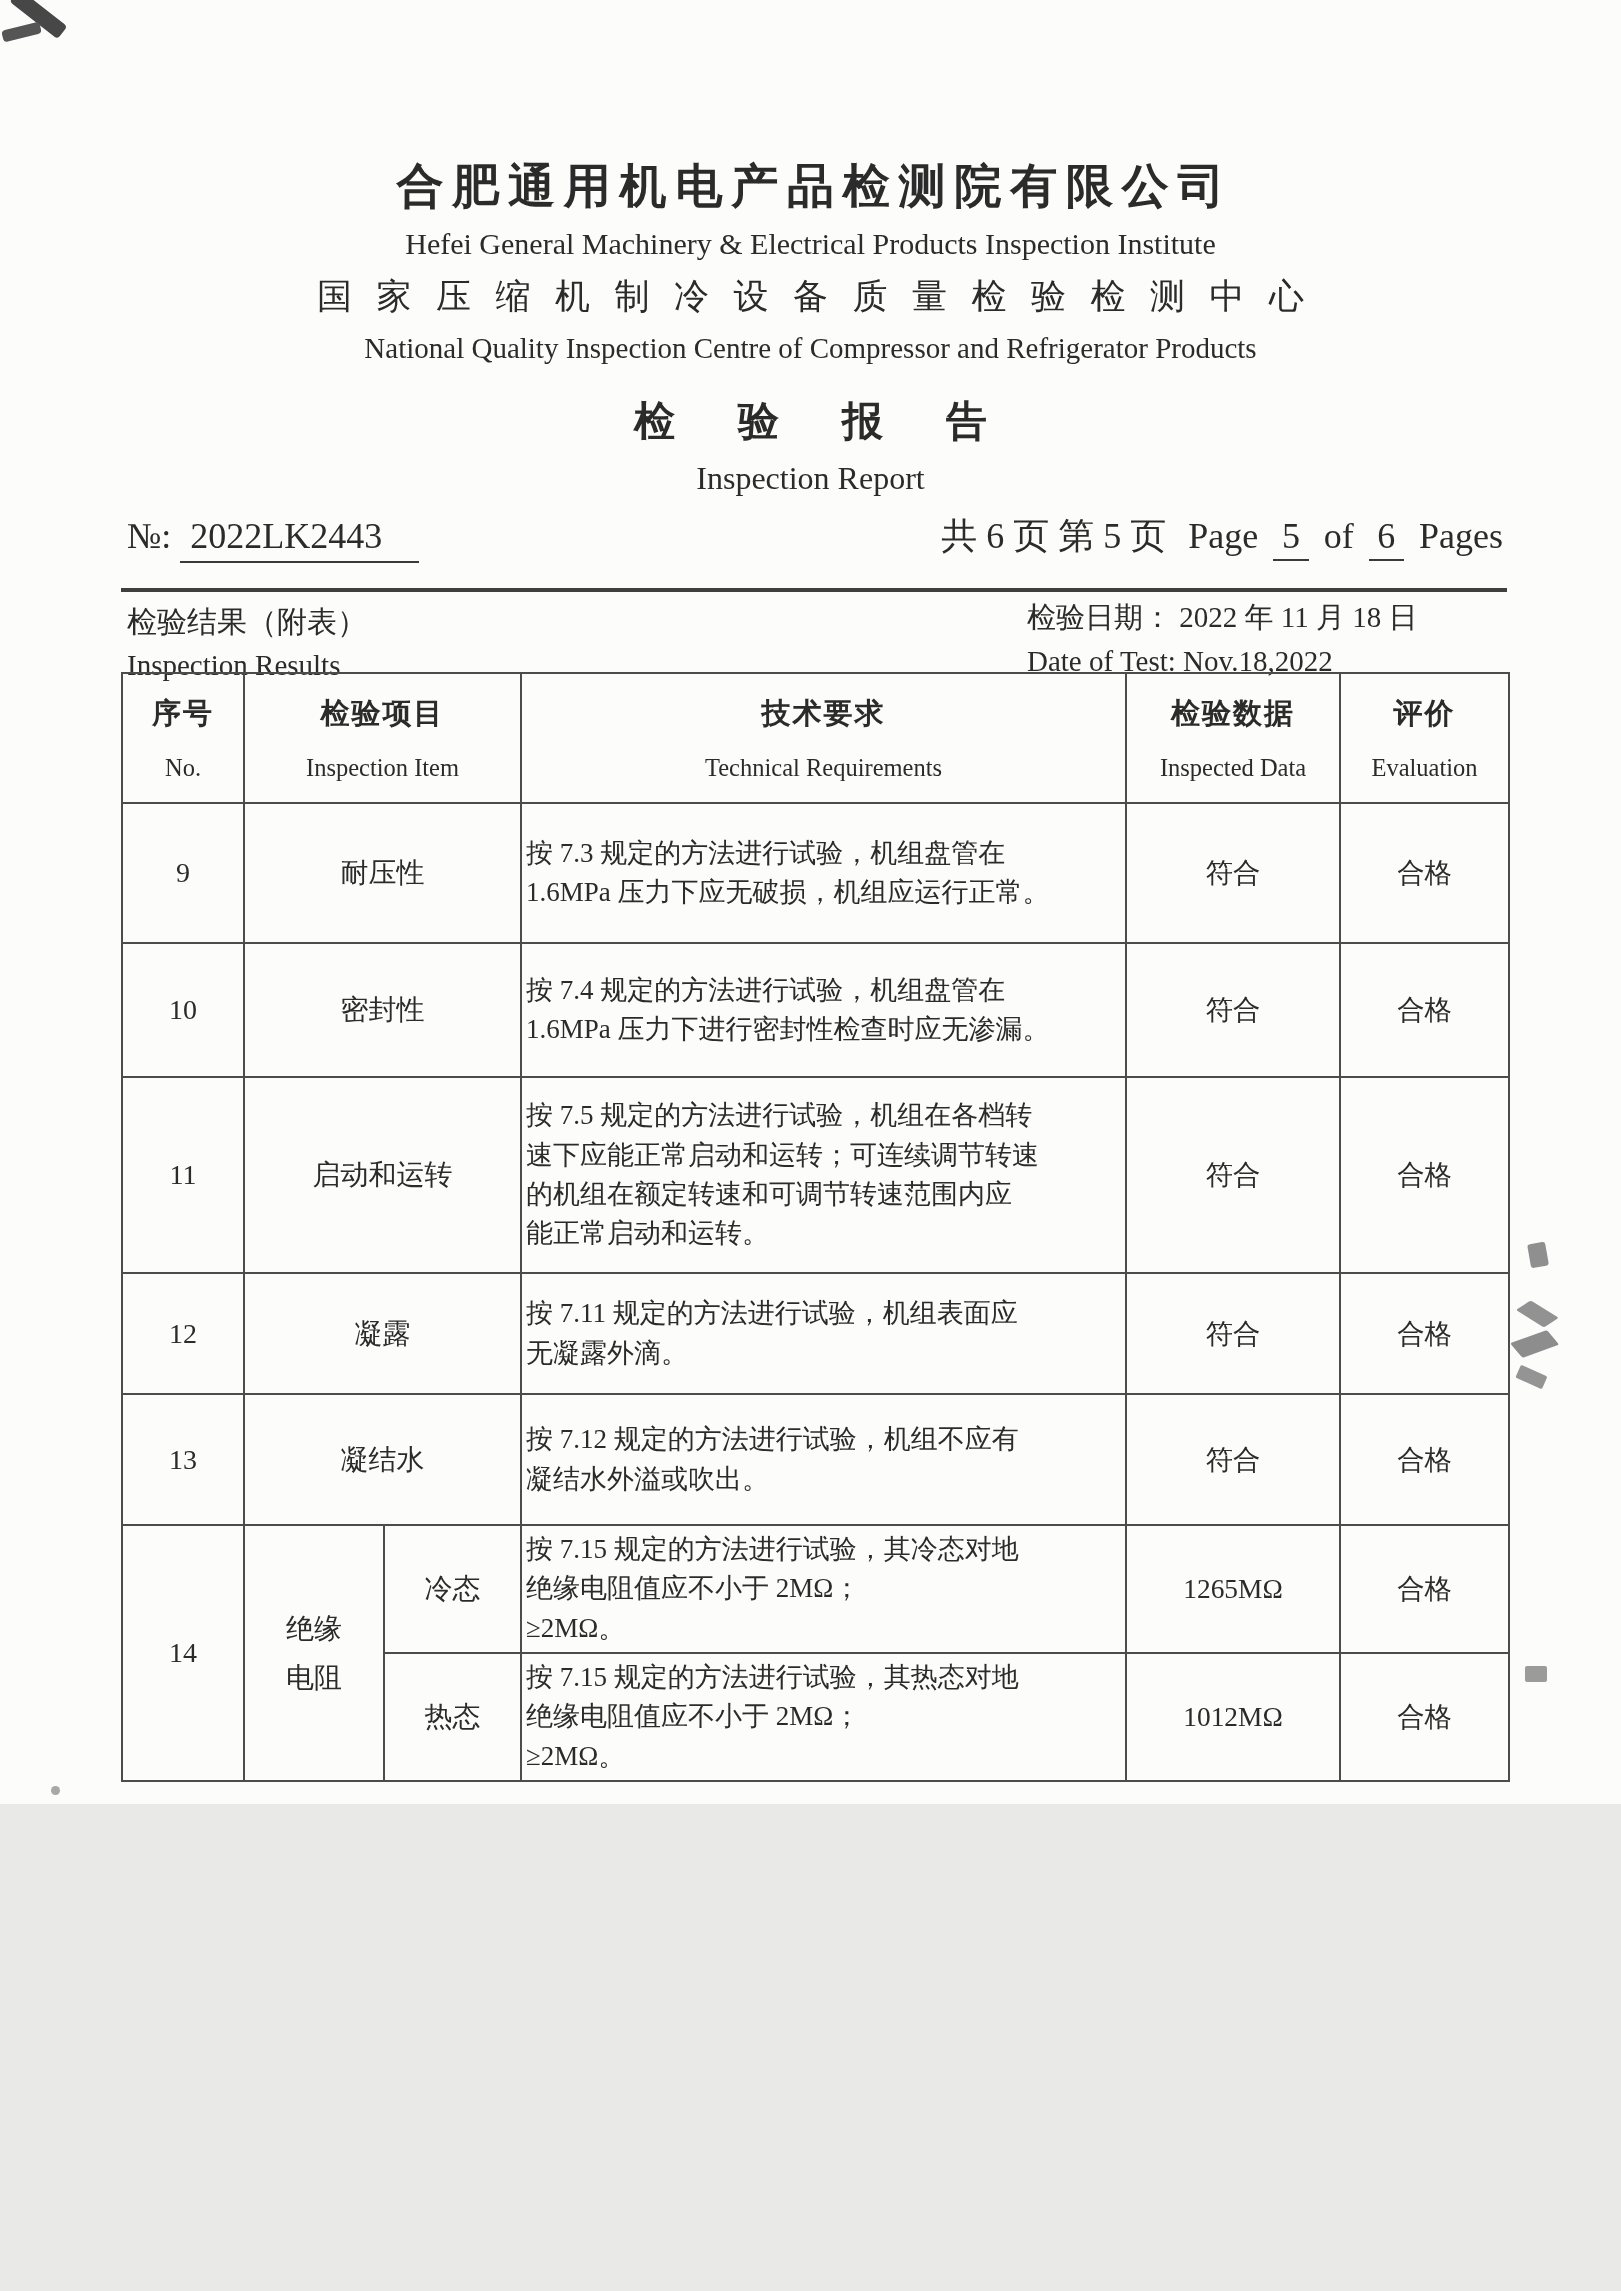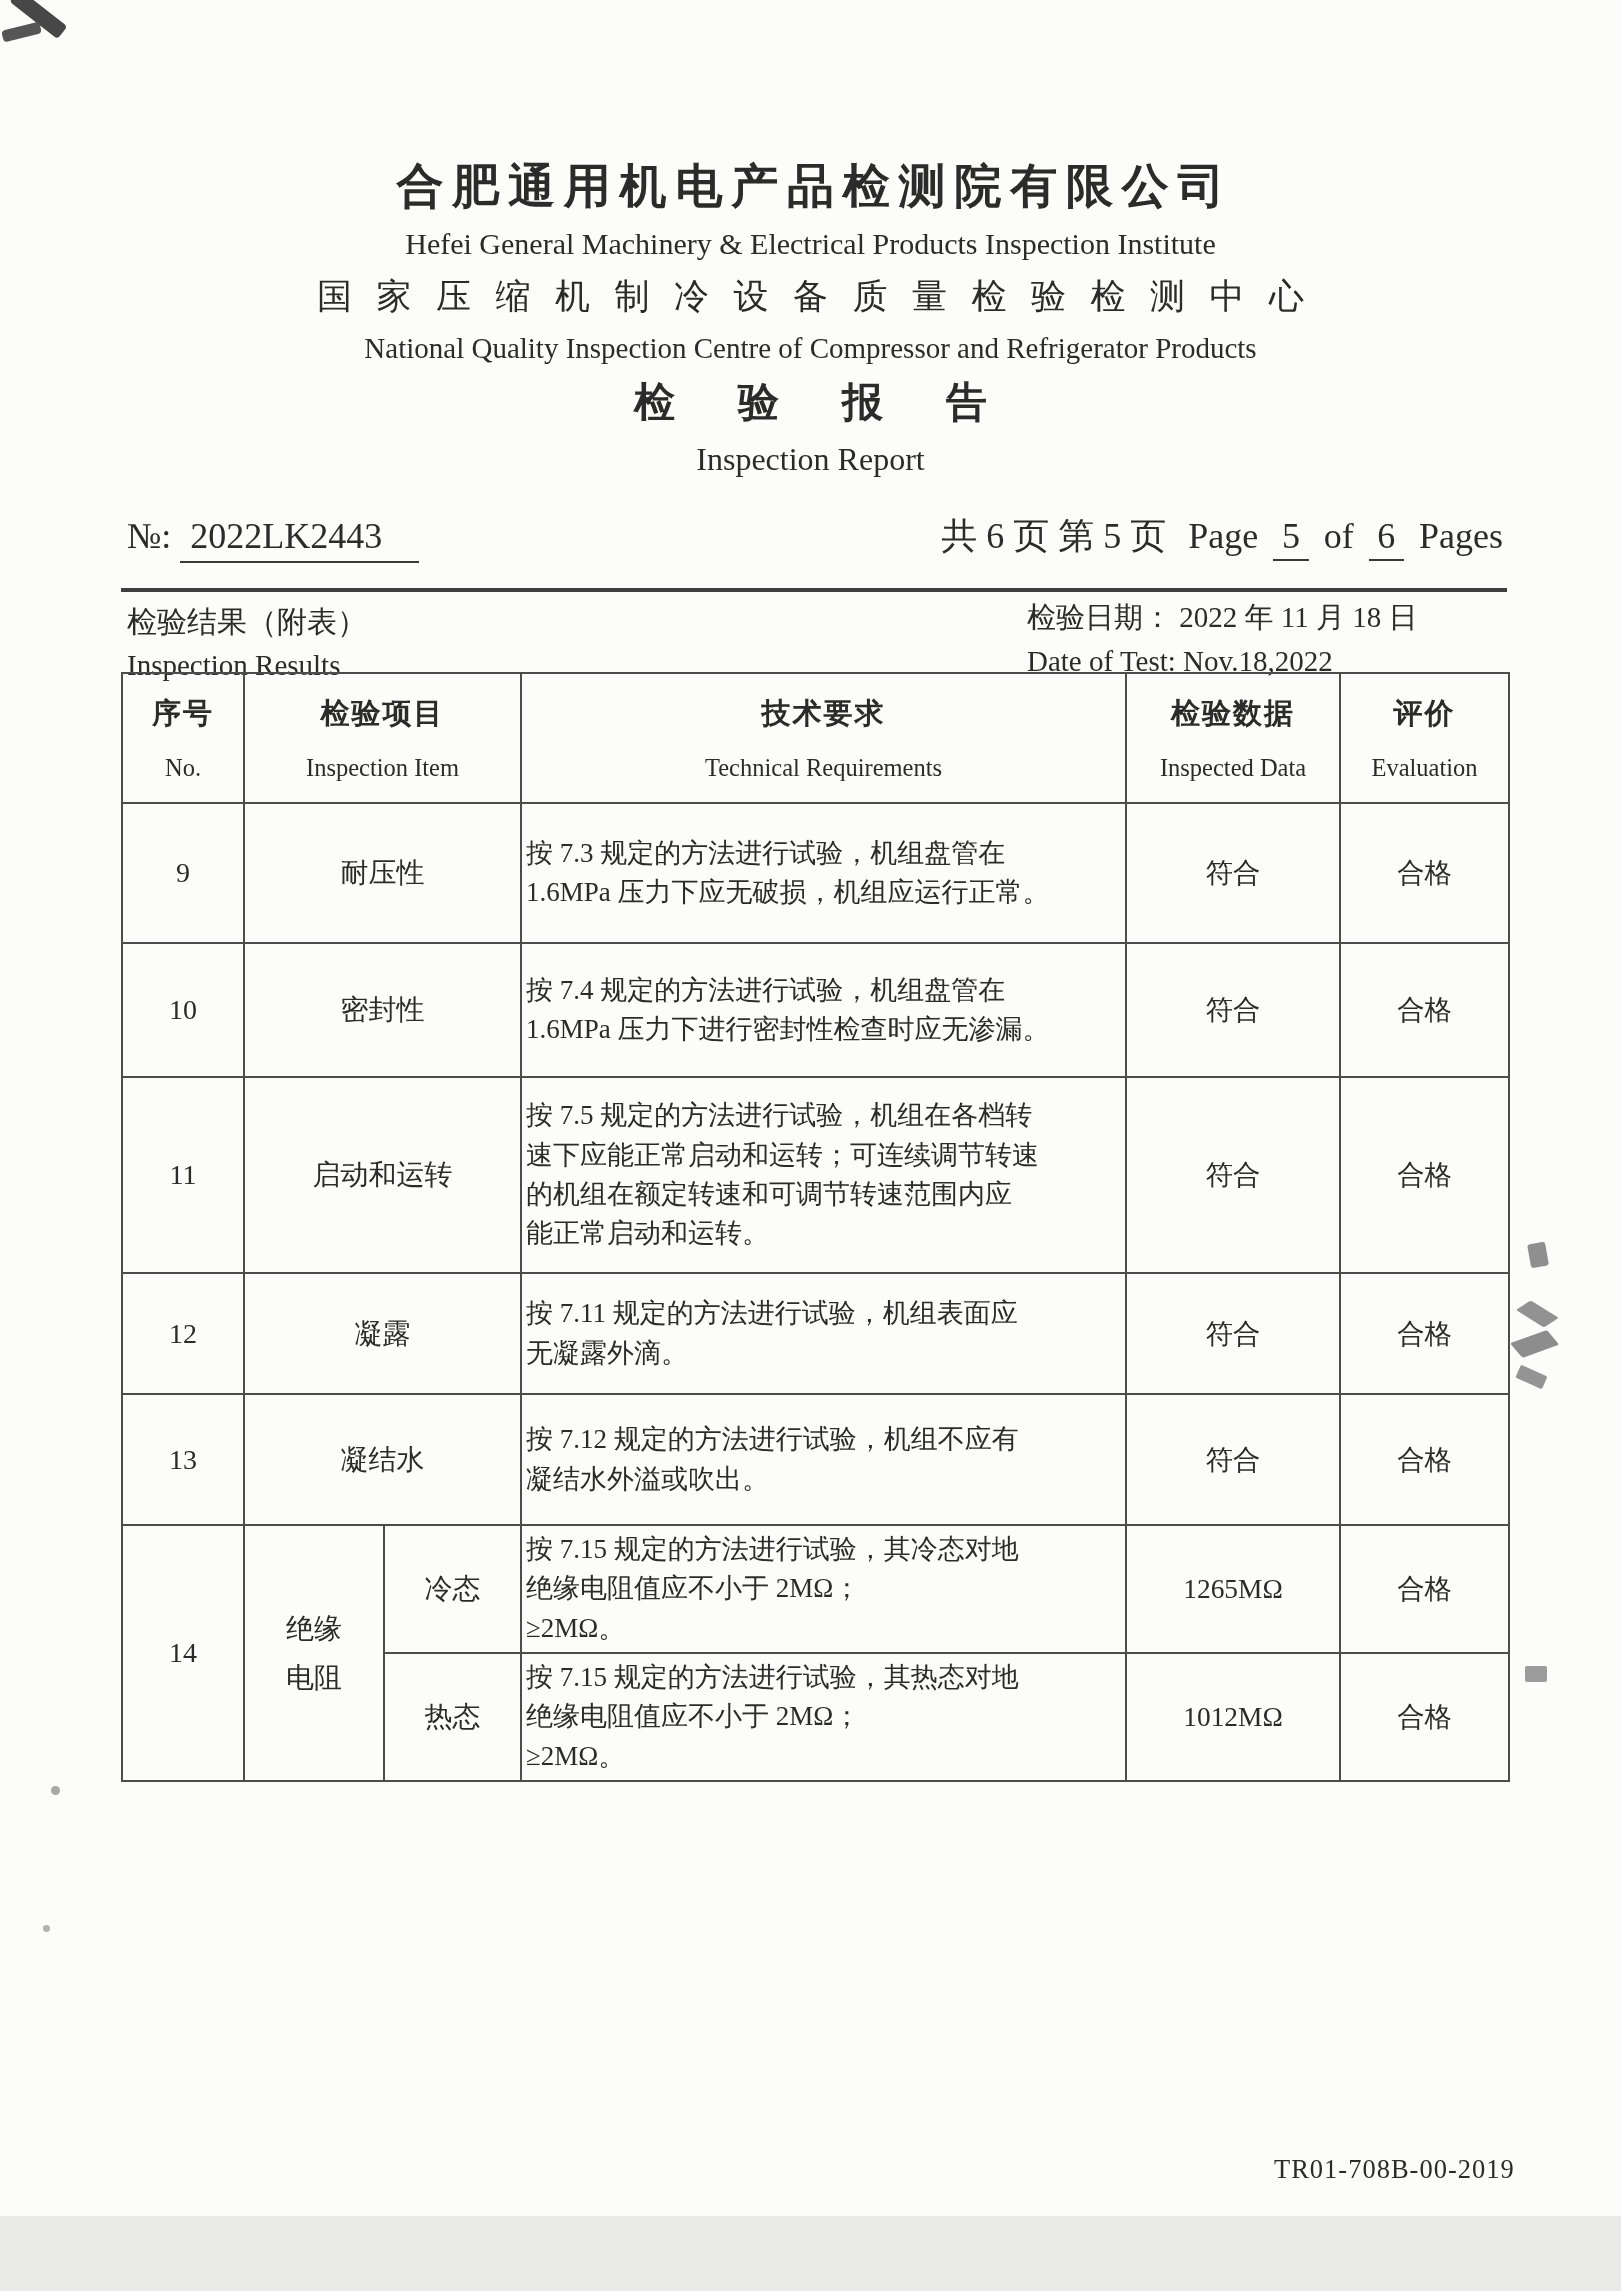--- a/index.html
+++ b/index.html
@@ -1,34 +1,34 @@
 <!DOCTYPE html>
 <html><head>
 <meta charset="utf-8">
 <style>
   * { box-sizing: border-box; }
   html, body { margin: 0; padding: 0; background: #e9e9e7; }
   .sheet {
     position: relative;
     width: 1621px;
-    height: 2216px;
+    height: 1804px;
     margin: 0 auto;
     background: #fcfcfa;
     overflow: hidden;
     font-family: "Liberation Serif", "DejaVu Serif", serif;
     color: #2b2b2b;
   }
 
   
   .header { position: absolute; top: 157px; left: 0; width: 100%; text-align: center; }
   .company-cn { font-size: 47px; font-weight: 600; letter-spacing: 8.8px; padding-left: 8.8px; line-height: 1.25; }
   .company-en { font-size: 30px; margin-top: 7.8px; line-height: 1.3; }
   .center-cn  { font-size: 35px; font-weight: 400; letter-spacing: 24.5px; padding-left: 24.5px; margin-top: 11.8px; line-height: 1.3; }
   .center-en  { font-size: 29px; margin-top: 9.8px; line-height: 1.3; }
-  .title-cn   { font-size: 41px; font-weight: 700; letter-spacing: 63px; padding-left: 63px; margin-top: 9px; line-height: 1.3; }
+  .title-cn   { font-size: 41px; font-weight: 700; letter-spacing: 63px; padding-left: 63px; margin-top: 28px; line-height: 1.3; }
   .title-en   { font-size: 32px; margin-top: 9.8px; line-height: 1.3; }
 
   
   .no-row { position: absolute; top: 512px; left: 127px; width: 1376px;
             display: flex; justify-content: space-between; align-items: baseline; font-size: 36px; }
   .no-value { border-bottom: 2px solid #3a3a3a; padding: 0 37px 4.9px 9.8px; }
   .pages span { display: inline-block; }
   .pages .gap { margin-left: 13px; }
   .pg-num { border-bottom: 2px solid #3a3a3a; padding: 0 8.8px 2px; margin: 0 5.9px; }
 

